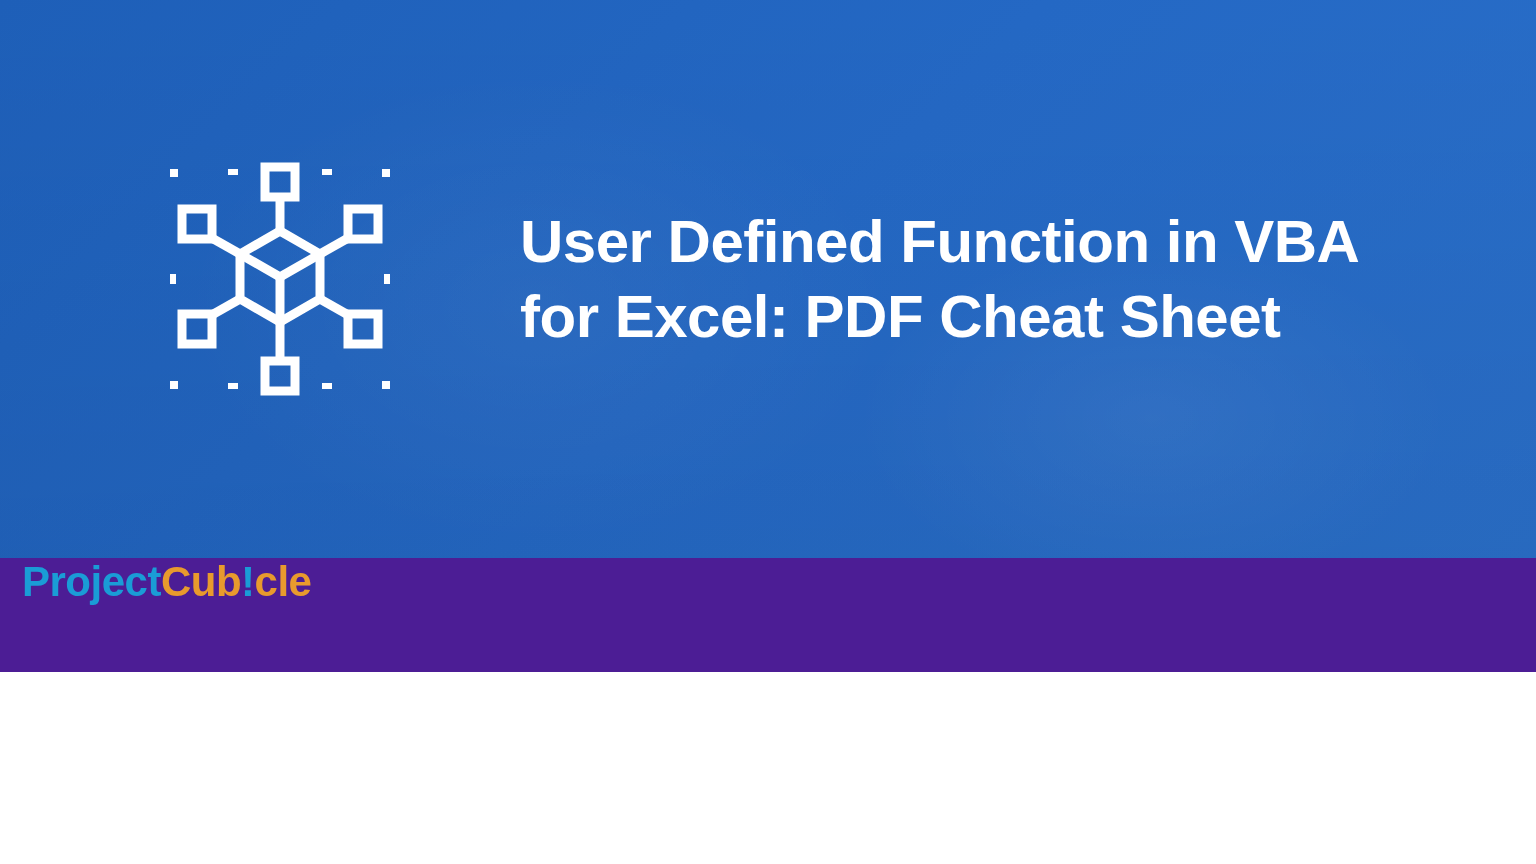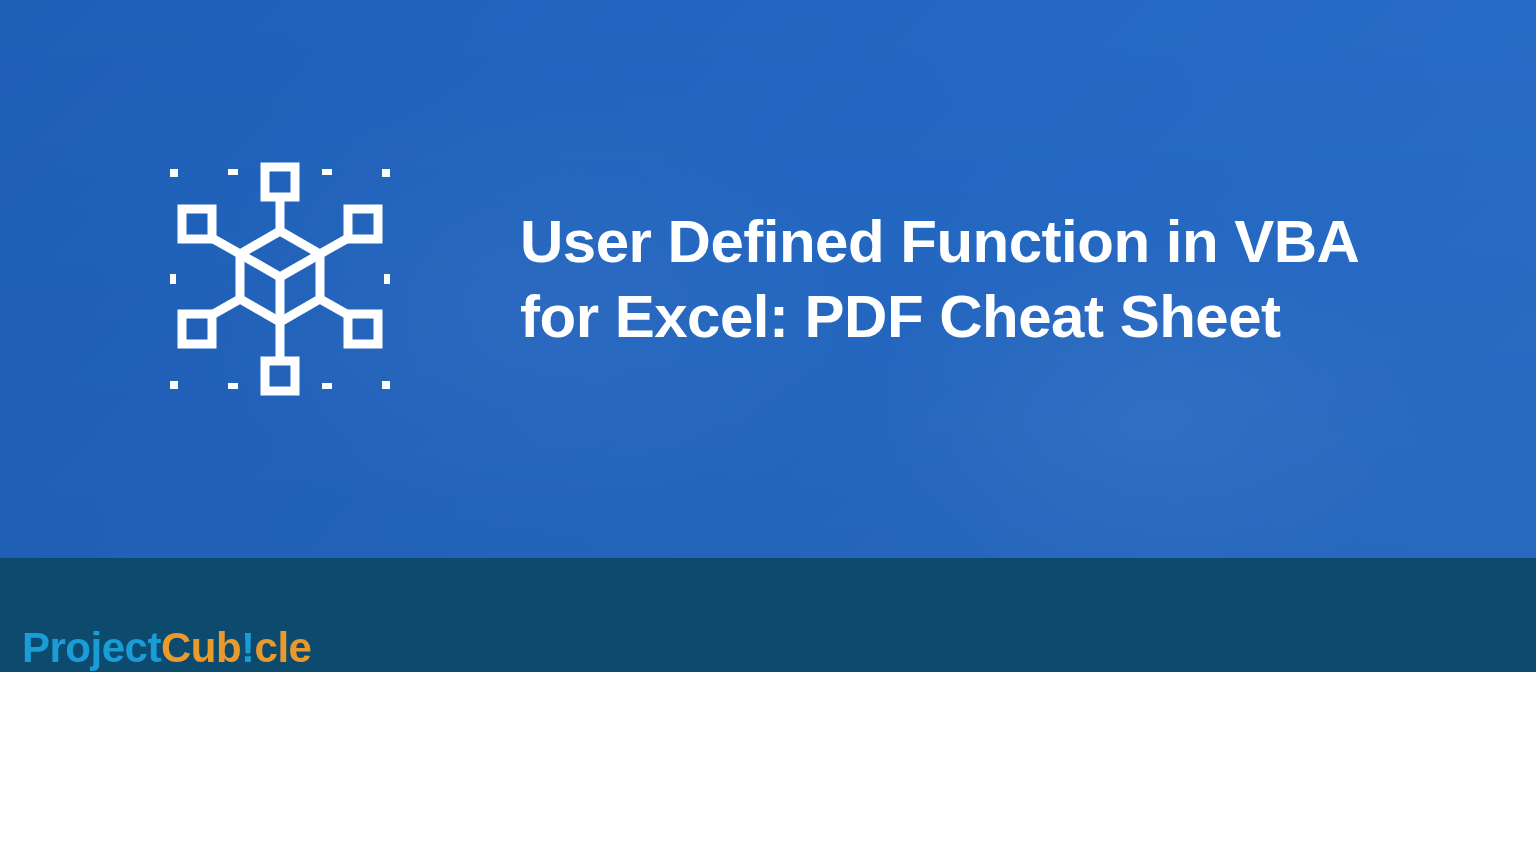--- a/index.html
+++ b/index.html
@@ -55,23 +55,23 @@
     .title {
       color: #ffffff;
       font-size: 60px;
       font-weight: 700;
       line-height: 1.25;
       letter-spacing: -0.5px;
     }
     .footer {
       width: 100%;
       height: 114px;
-      background: #0c4a6e;
+      background: #4c1d95;
       display: flex;
-      align-items: flex-end;
+      align-items: flex-start;
       padding-left: 22px;
     }
     .logo {
       font-size: 42px;
       font-weight: 600;
       letter-spacing: -0.5px;
     }
     .logo-p1 { color: #1a9cd6; }
     .logo-p2 { color: #e89a2d; }
     .logo-dot { color: #1a9cd6; }

